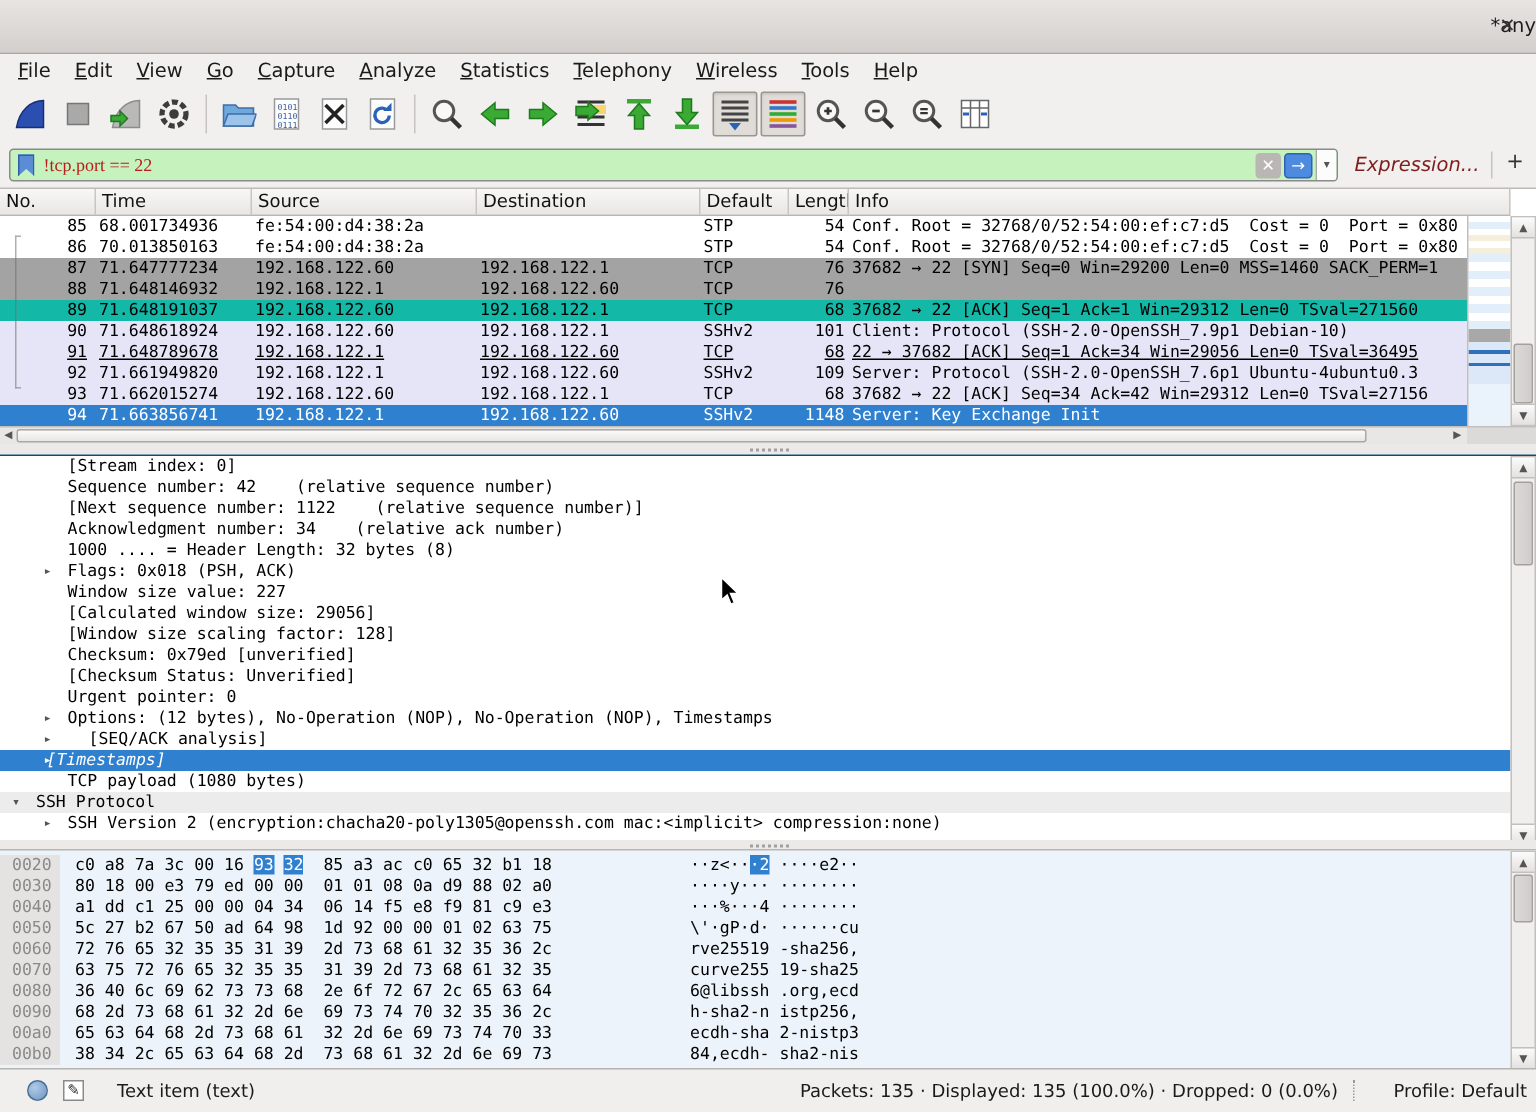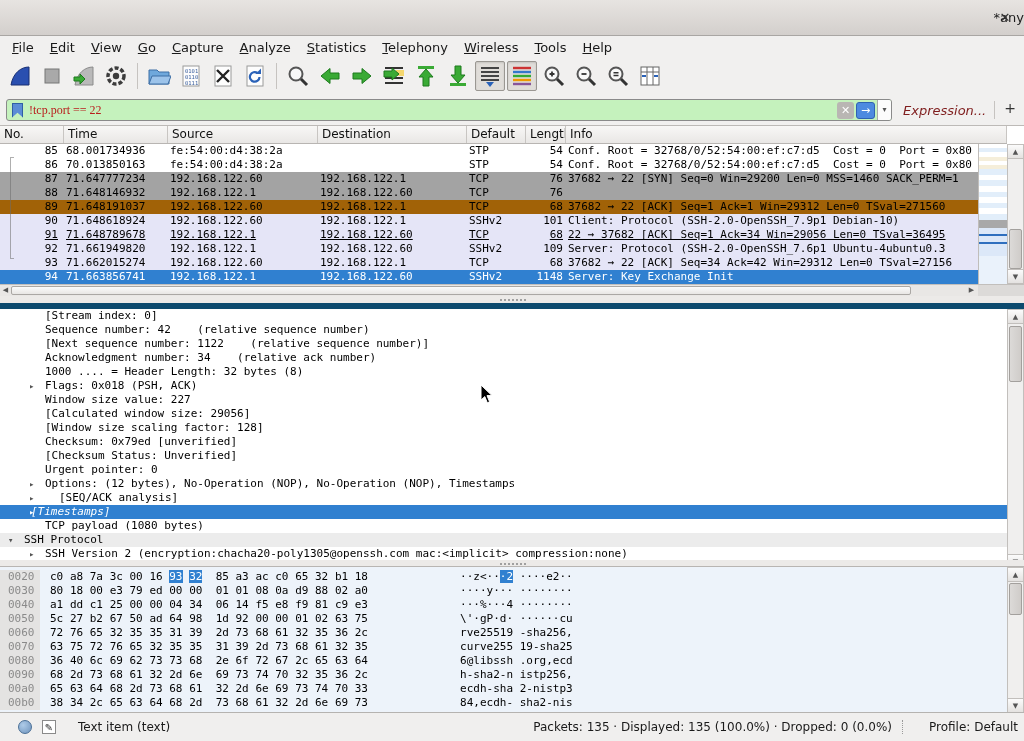--- a/index.html
+++ b/index.html
@@ -87,21 +87,21 @@
   .hs-btn { position:absolute; top:0; width:11px; height:11px; color:#555; font-size:7px; text-align:center; line-height:11px; }
   .hs-thumb { position:absolute; left:11px; top:1px; width:900px; height:9px; background:linear-gradient(#fbfbfb,#e8e6e4);
     border:1px solid #aaa7a4; border-radius:2px; }
   .corner { position:absolute; left:978px; top:158px; width:46px; height:12px; background:#dcdad8; border-top:1px solid #c2bfbc; }
 
   
   .splitter { position:absolute; left:0; width:1024px; background:#eceae8; }
   .splitter::after { content:""; position:absolute; left:500px; top:45%; width:26px; border-top:2px dotted #a0a0a0; }
 
   
-  .details { position:absolute; left:0; top:303px; width:1024px; height:261px; background:#fff; overflow:hidden; border-top:6px solid #0c4a6e; }
+  .details { position:absolute; left:0; top:303px; width:1024px; height:261px; background:#fff; overflow:hidden; border-top:1px solid #0c4a6e; }
   .dline { position:relative; height:14px; line-height:14px; font-family:"DejaVu Sans Mono", monospace; font-size:11px; color:#000; white-space:pre; width:1007px; overflow:hidden; }
   .dline .arr { position:absolute; top:0; color:#555; font-size:9px; }
   .dline.sel { background:#3080d0; color:#fff; }
   .dline.sel .arr { color:#fff; }
   .dline.shade { background:#ececec; }
 
   
   .hexpane { position:absolute; left:0; top:566px; width:1024px; height:146px; background:#edf3fa; overflow:hidden; border-top:1px solid #b8b5b2; }
   .hxrow { display:flex; height:14px; line-height:14px; font-family:"DejaVu Sans Mono", monospace; font-size:11px; white-space:pre; }
   .hx-off { width:40px; padding-left:8px; color:#8a8a8a; background:#e4e3e2; }
@@ -305,21 +305,21 @@
         <div class="phc" style="width: 149px;">Destination</div>
         <div class="phc" style="width: 59px;">Default</div>
         <div class="phc" style="width: 40px;">Length</div>
         <div class="phc" style="width: 441px;">Info</div>
       </div>
     <div class="prows">
         <div class="prow" style="background: rgb(255, 255, 255);"><div class="c-no">85</div><div class="c-time">68.001734936</div><div class="c-src">fe:54:00:d4:38:2a</div><div class="c-dst"></div><div class="c-proto">STP</div><div class="c-len">54</div><div class="c-info">Conf. Root = 32768/0/52:54:00:ef:c7:d5  Cost = 0  Port = 0x80</div></div>
         <div class="prow" style="background: rgb(255, 255, 255);"><div class="c-no">86</div><div class="c-time">70.013850163</div><div class="c-src">fe:54:00:d4:38:2a</div><div class="c-dst"></div><div class="c-proto">STP</div><div class="c-len">54</div><div class="c-info">Conf. Root = 32768/0/52:54:00:ef:c7:d5  Cost = 0  Port = 0x80</div></div>
         <div class="prow" style="background: rgb(163, 163, 163);"><div class="c-no">87</div><div class="c-time">71.647777234</div><div class="c-src">192.168.122.60</div><div class="c-dst">192.168.122.1</div><div class="c-proto">TCP</div><div class="c-len">76</div><div class="c-info">37682 → 22 [SYN] Seq=0 Win=29200 Len=0 MSS=1460 SACK_PERM=1</div></div>
         <div class="prow" style="background: rgb(163, 163, 163);"><div class="c-no">88</div><div class="c-time">71.648146932</div><div class="c-src">192.168.122.1</div><div class="c-dst">192.168.122.60</div><div class="c-proto">TCP</div><div class="c-len">76</div></div>
-        <div class="prow" style="background: #a16207;"><div class="c-no">89</div><div class="c-time">71.648191037</div><div class="c-src">192.168.122.60</div><div class="c-dst">192.168.122.1</div><div class="c-proto">TCP</div><div class="c-len">68</div><div class="c-info">37682 → 22 [ACK] Seq=1 Ack=1 Win=29312 Len=0 TSval=271560</div></div>
+        <div class="prow" style="background: #14b8a6;"><div class="c-no">89</div><div class="c-time">71.648191037</div><div class="c-src">192.168.122.60</div><div class="c-dst">192.168.122.1</div><div class="c-proto">TCP</div><div class="c-len">68</div><div class="c-info">37682 → 22 [ACK] Seq=1 Ack=1 Win=29312 Len=0 TSval=271560</div></div>
         <div class="prow" style="background: rgb(229, 229, 247);"><div class="c-no">90</div><div class="c-time">71.648618924</div><div class="c-src">192.168.122.60</div><div class="c-dst">192.168.122.1</div><div class="c-proto">SSHv2</div><div class="c-len">101</div><div class="c-info">Client: Protocol (SSH-2.0-OpenSSH_7.9p1 Debian-10)</div></div>
         <div class="prow" style="background: rgb(229, 229, 247); text-decoration: underline;"><div class="c-no">91</div><div class="c-time">71.648789678</div><div class="c-src">192.168.122.1</div><div class="c-dst">192.168.122.60</div><div class="c-proto">TCP</div><div class="c-len">68</div><div class="c-info">22 → 37682 [ACK] Seq=1 Ack=34 Win=29056 Len=0 TSval=36495</div></div>
         <div class="prow" style="background: rgb(229, 229, 247);"><div class="c-no">92</div><div class="c-time">71.661949820</div><div class="c-src">192.168.122.1</div><div class="c-dst">192.168.122.60</div><div class="c-proto">SSHv2</div><div class="c-len">109</div><div class="c-info">Server: Protocol (SSH-2.0-OpenSSH_7.6p1 Ubuntu-4ubuntu0.3</div></div>
         <div class="prow" style="background: rgb(229, 229, 247);"><div class="c-no">93</div><div class="c-time">71.662015274</div><div class="c-src">192.168.122.60</div><div class="c-dst">192.168.122.1</div><div class="c-proto">TCP</div><div class="c-len">68</div><div class="c-info">37682 → 22 [ACK] Seq=34 Ack=42 Win=29312 Len=0 TSval=27156</div></div>
         <div class="prow" style="background: rgb(48, 128, 208); color: rgb(255, 255, 255);"><div class="c-no">94</div><div class="c-time">71.663856741</div><div class="c-src">192.168.122.1</div><div class="c-dst">192.168.122.60</div><div class="c-proto">SSHv2</div><div class="c-len">1148</div><div class="c-info">Server: Key Exchange Init</div></div>
       </div>
     <div class="bracket"></div>
     <div class="minimap"></div>
     <div class="vscroll" style="left:1007px; top:18px; height:140px;">
       <div class="sb-btn">▲</div>

